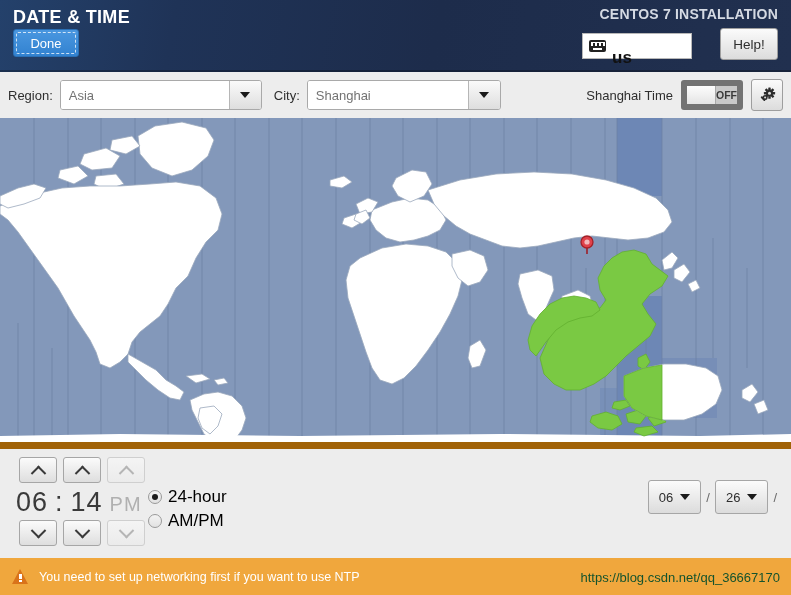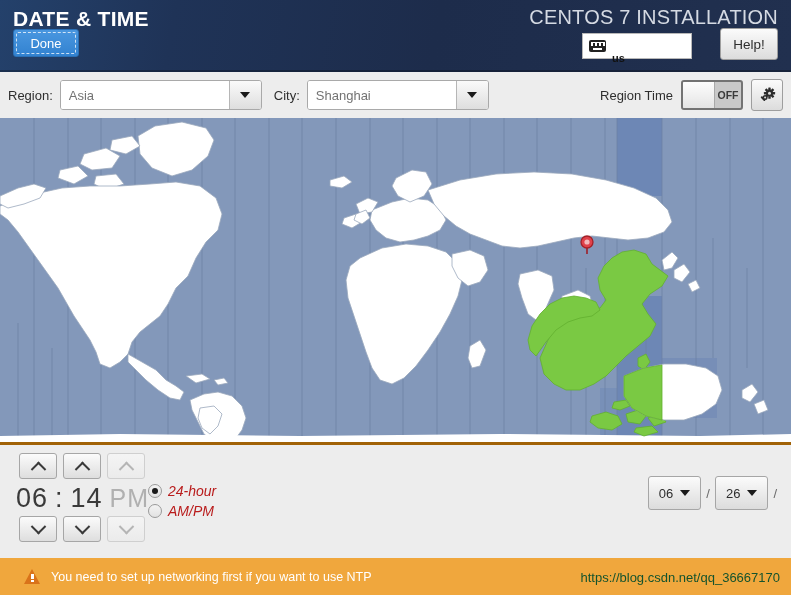--- a/index.html
+++ b/index.html
@@ -18,21 +18,21 @@
     background: linear-gradient(100deg, #24416b 0%, #1f3357 22%, #1d2c4b 55%, #21304f 100%);
     overflow: hidden;
   }
   .header::after {
     content: "";
     position: absolute; left: 0; right: 0; bottom: 0; height: 2px;
     background: rgba(0,0,0,0.25);
   }
   .hdr-title {
     position: absolute; left: 13px; top: 7px;
-    color: #ffffff; font-size: 21px; font-weight: bold;
+    color: #ffffff; font-size: 18px; font-weight: bold;
     letter-spacing: 0.3px;
   }
   .done-btn {
     position: absolute; left: 13px; top: 29px;
     width: 66px; height: 28px;
     background: linear-gradient(to bottom, #4a97e0 0%, #3282d0 100%);
     border: 1px solid #2a6fb5;
     border-radius: 3px;
     color: #ffffff; font-size: 13px;
     display: flex; align-items: center; justify-content: center;
@@ -41,21 +41,21 @@
   .done-btn::before {
     content: "";
     position: absolute; left: 2px; top: 2px; right: 2px; bottom: 2px;
     border: 1px dashed rgba(255,255,255,0.75);
     border-radius: 2px;
   }
   .done-label { position: relative; z-index: 2; }
 
   .install-title {
     position: absolute; right: 13px; top: 6px;
-    color: #d5dae3; font-size: 20px; letter-spacing: 0.2px;
+    color: #d5dae3; font-size: 14px; letter-spacing: 0.2px; font-weight: bold;
   }
   .kbd-indicator {
     position: absolute; right: 99px; top: 33px;
     width: 110px; height: 26px;
     background: #ffffff; border: 1px solid #b8b8b8;
     display: flex; align-items: center; padding-left: 6px; gap: 6px;
     cursor: pointer;
   }
   .kbd-glyph {
     width: 17px; height: 12px;
@@ -69,21 +69,21 @@
     background-image:
       linear-gradient(to right, #fff 0 2px, transparent 2px 4px),
       linear-gradient(to bottom, #fff 0 1.5px, transparent 1.5px 4px);
     background-size: 4px 4px;
   }
   .kbd-glyph::after {
     content: "";
     position: absolute; left: 4px; bottom: 2px;
     width: 9px; height: 2px; background: #fff;
   }
-  .kbd-code { font-size: 11px; font-weight: bold; color: #111; margin-top: 24px; }
+  .kbd-code { font-size: 17px; font-weight: bold; color: #111; margin-top: 24px; }
   .help-btn {
     position: absolute; right: 13px; top: 28px;
     width: 58px; height: 32px;
     background: linear-gradient(to bottom, #fbfbfb 0%, #dcdcdc 100%);
     border: 1px solid #9e9e9e; border-radius: 3px;
     color: #2e2e2e; font-size: 13.5px;
     display: flex; align-items: center; justify-content: center;
     cursor: pointer;
   }
 
@@ -110,26 +110,26 @@
     border-left: 1px solid #b6b6b6;
     display: flex; align-items: center; justify-content: center;
   }
   .tri-down {
     width: 0; height: 0;
     border-left: 5px solid transparent;
     border-right: 5px solid transparent;
     border-top: 6px solid #1a1a1a;
   }
   .combo-region .value { width: 168px; }
-  .combo-city .value { width: 148px; }
+  .combo-city .value { width: 160px; }
   .tb-spacer { flex: 1; }
   .nettime-label { font-size: 13px; color: #2e2e2e; margin-right: 8px; }
   .toggle {
     width: 62px; height: 30px;
-    border: 2px solid #737373; border-radius: 3px;
+    border: 6px solid #737373; border-radius: 3px;
     display: flex; background: #c9c9c9; overflow: hidden; cursor: pointer;
   }
   .toggle .knob {
     width: 32px;
     background: linear-gradient(to bottom, #fdfdfd 0%, #e4e4e4 100%);
     border-right: 1px solid #a9a9a9;
   }
   .toggle .state {
     flex: 1; display: flex; align-items: center; justify-content: center;
     font-size: 10.5px; font-weight: bold; color: #3a3a3a;
@@ -146,21 +146,21 @@
   
   .map-wrap {
     position: relative; width: 791px; height: 324px;
     background: #8398ba; overflow: hidden;
   }
   .map-wrap svg { display: block; width: 791px; height: 324px; }
 
   
   .bottom {
     position: relative; height: 95px; background: #ededed;
-    border-top: 3px solid #a16207;
+    border-top: 7px solid #a16207;
   }
   .spin-group { position: absolute; left: 18px; top: 8px; display: flex; gap: 4px; }
   .spin-col { width: 40px; display: flex; flex-direction: column; align-items: center; }
   .spin-btn {
     width: 38px; height: 26px;
     background: linear-gradient(to bottom, #fbfbfb 0%, #dedede 100%);
     border: 1px solid #a6a6a6; border-radius: 3px;
     display: flex; align-items: center; justify-content: center;
     cursor: pointer;
   }
@@ -172,52 +172,52 @@
   .chev.up { transform: rotate(45deg) translate(2px, 2px); }
   .chev.down { transform: rotate(-135deg) translate(2px, 2px); }
   .spin-btn.disabled .chev { border-color: #b5b5b5; }
   .spin-gap { height: 37px; }
   .time-row {
     position: absolute; left: 16px; top: 38px;
     display: flex; align-items: baseline; gap: 7px;
     font-size: 27px; letter-spacing: 1px;
   }
   .t-hm { color: #3a3a3a; }
-  .t-ampm { color: #b0b0b0; font-size: 25px; }
+  .t-ampm { color: #b0b0b0; font-size: 20px; }
 
   .radios { position: absolute; left: 148px; top: 38px; }
   .radio-row { display: flex; align-items: center; gap: 6px; margin-bottom: 4px; cursor: pointer; }
   .radio {
     width: 14px; height: 14px; border-radius: 50%;
     background: linear-gradient(to bottom, #f3f3f3, #e2e2e2);
     border: 1px solid #9a9a9a;
     display: flex; align-items: center; justify-content: center;
   }
   .radio .dot { width: 6px; height: 6px; border-radius: 50%; background: #1a1a1a; }
-  .radio-label { font-size: 14px; color: #b91c1c; font-style: italic; }
+  .radio-label { font-size: 17px; color: #000000; }
 
   .date-group {
     position: absolute; right: 14px; top: 31px;
     display: flex; align-items: center; gap: 5px;
   }
   .date-combo {
     height: 34px; min-width: 48px;
     background: linear-gradient(to bottom, #fbfbfb 0%, #dcdcdc 100%);
     border: 1px solid #a6a6a6; border-radius: 3px;
     display: flex; align-items: center; justify-content: center; gap: 7px;
     padding: 0 10px; font-size: 13px; color: #2e2e2e; cursor: pointer;
   }
   .date-sep { font-size: 13px; color: #6a6a6a; }
 
   
   .warnbar {
     position: absolute; left: 0; bottom: 0;
     width: 791px; height: 37px;
     background: #f0a73d;
-    display: flex; align-items: center; padding-left: 24px;
+    display: flex; align-items: center; padding-left: 12px;
   }
   .warn-icon {
     width: 17px; height: 15px; position: relative; flex: none; margin-right: 10px;
   }
   .warn-icon .tri {
     width: 0; height: 0;
     border-left: 8.5px solid transparent;
     border-right: 8.5px solid transparent;
     border-bottom: 15px solid #d9731a;
     position: absolute; left: 0; top: 0;
@@ -266,21 +266,21 @@
   <span class="tb-label" style="margin-left:12px;">City:</span>
   <div class="combo combo-city">
     <div class="value">Shanghai</div>
     <div class="arrow-box">
       <span class="tri-down"></span>
     </div>
   </div>
 
   <div class="tb-spacer"></div>
 
-  <span class="nettime-label">Region Time</span>
+  <span class="nettime-label">Shanghai Time</span>
   <div class="toggle">
     <div class="knob"></div>
     <div class="state">OFF</div>
   </div>
   <div class="gear-btn">
     <svg width="17" height="17" viewBox="0 0 17 17">
       <g fill="#2b2b2b">
         <circle cx="10.5" cy="6.2" r="3.6"></circle>
         <rect x="9.3" y="0.6" width="2.4" height="2.6" rx="0.4"></rect>
         <rect x="9.3" y="9.2" width="2.4" height="2.6" rx="0.4"></rect>

